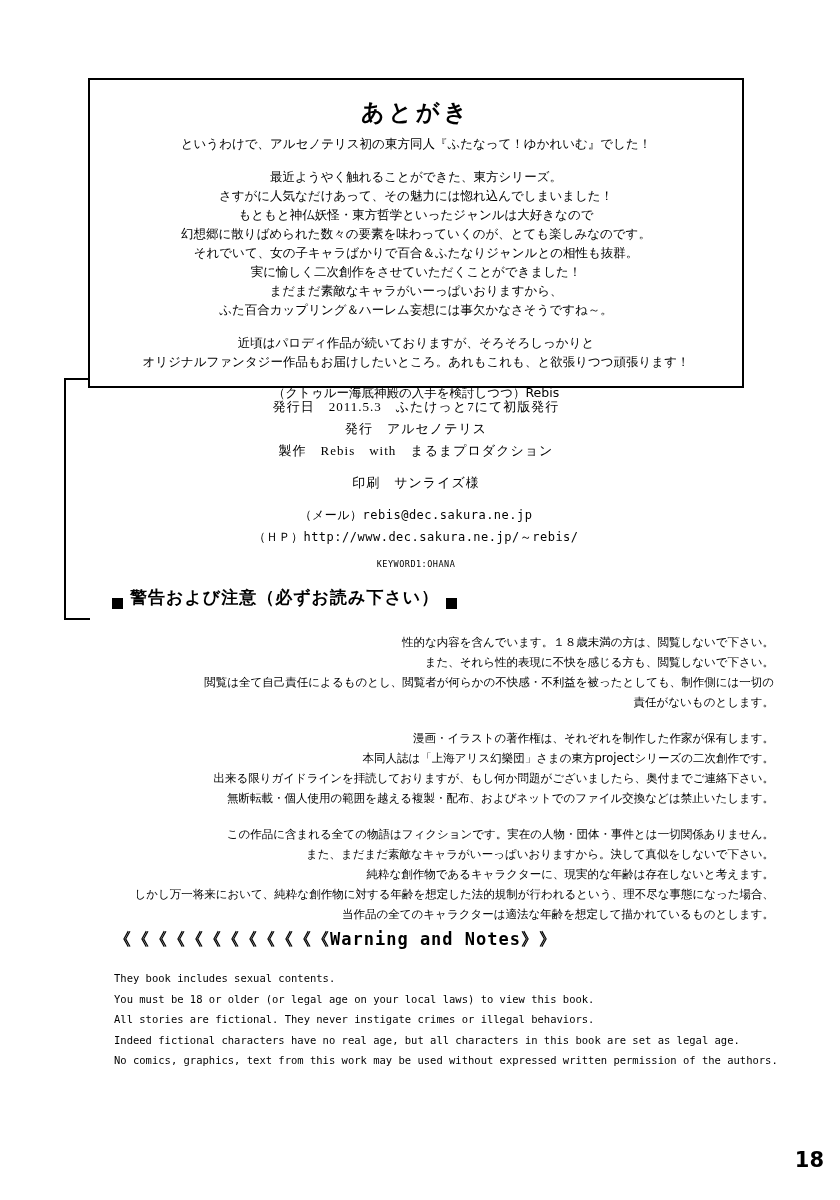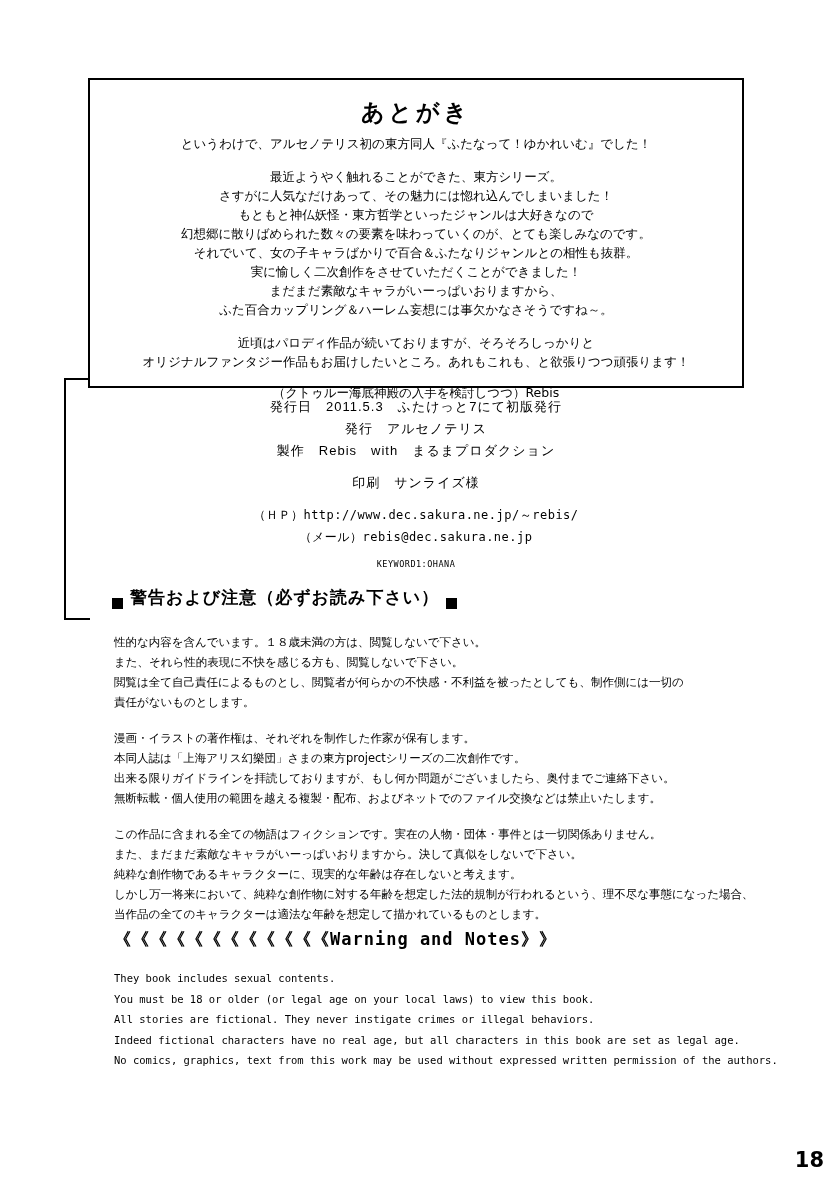--- a/index.html
+++ b/index.html
@@ -59,21 +59,21 @@
 
   
   .colophon {
     position: absolute;
     left: 88px;
     top: 396px;
     width: 656px;
     text-align: center;
   }
   .colophon-line {
-    font-family: Liberation Sans, sans-serif;
+    font-family: Liberation Serif, serif;
     font-size: 13px;
     line-height: 22px;
     letter-spacing: 1px;
     white-space: nowrap;
   }
   .colophon-line.mono {
     font-family: "DejaVu Sans Mono", monospace;
     font-size: 12px;
     letter-spacing: 0.5px;
   }
@@ -126,20 +126,21 @@
     position: absolute;
     left: 114px;
     top: 632px;
     width: 660px;
   }
   .warn-line {
     font-family: "DejaVu Sans", sans-serif;
     font-size: 11.5px;
     line-height: 20px;
     white-space: nowrap;
+    text-align: right;
   }
   .warn-gap { height: 16px; }
 
   
   .wn-heading {
     position: absolute;
     left: 114px;
     top: 928px;
     font-family: "DejaVu Sans Mono", monospace;
     font-weight: bold;
@@ -196,22 +197,22 @@
 
   <div class="left-bracket"></div>
 
   <div class="colophon">
     <div class="colophon-line">発行日　2011.5.3　ふたけっと7にて初版発行</div>
     <div class="colophon-line">発行　アルセノテリス</div>
     <div class="colophon-line">製作　Rebis　with　まるまプロダクション</div>
     <div class="colophon-space"></div>
     <div class="colophon-line">印刷　サンライズ様</div>
     <div class="colophon-space"></div>
+    <div class="colophon-line mono">（メール）rebis@dec.sakura.ne.jp</div>
     <div class="colophon-line mono">（ＨＰ）http://www.dec.sakura.ne.jp/～rebis/</div>
-    <div class="colophon-line mono">（メール）rebis@dec.sakura.ne.jp</div>
     <div class="colophon-space"></div>
     <div class="keyword">KEYWORD1:OHANA</div>
   </div>
 
   <div class="warning-header">
     <span class="sq"></span>
     <span class="warning-title">警告および注意（必ずお読み下さい）</span>
     <span class="sq"></span>
   </div>
 

